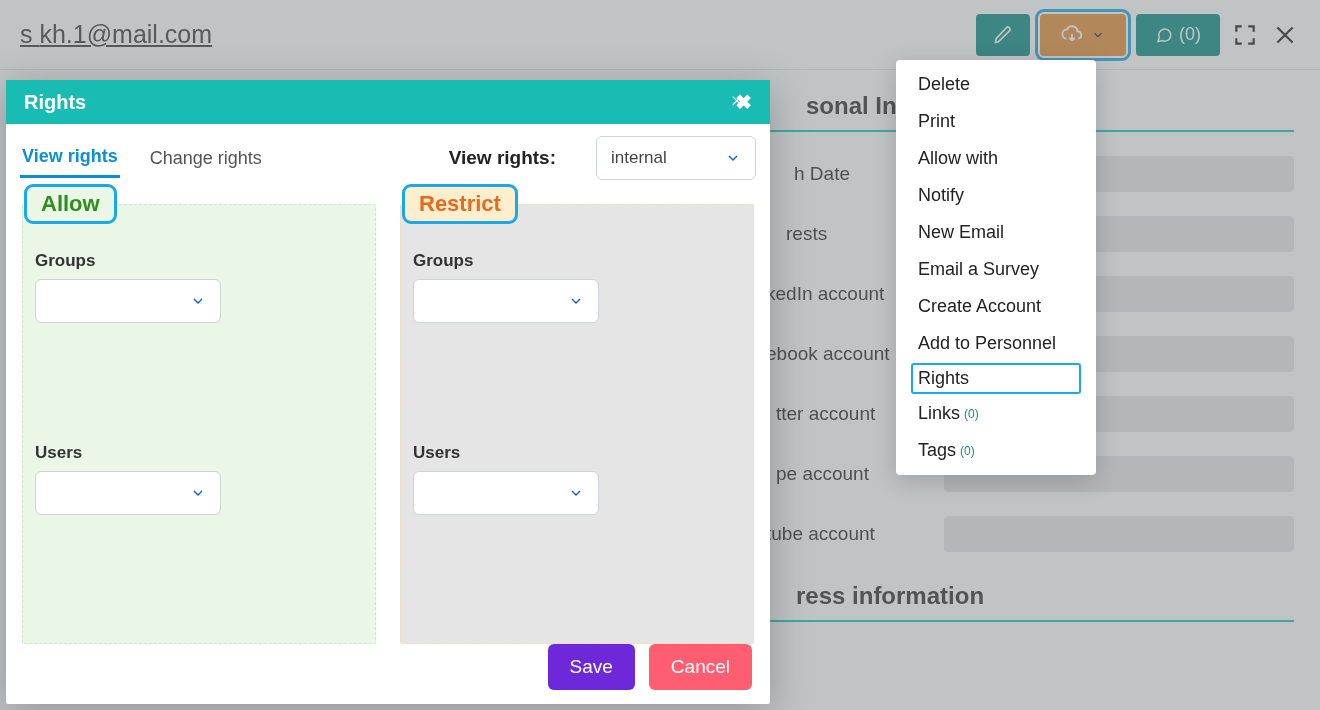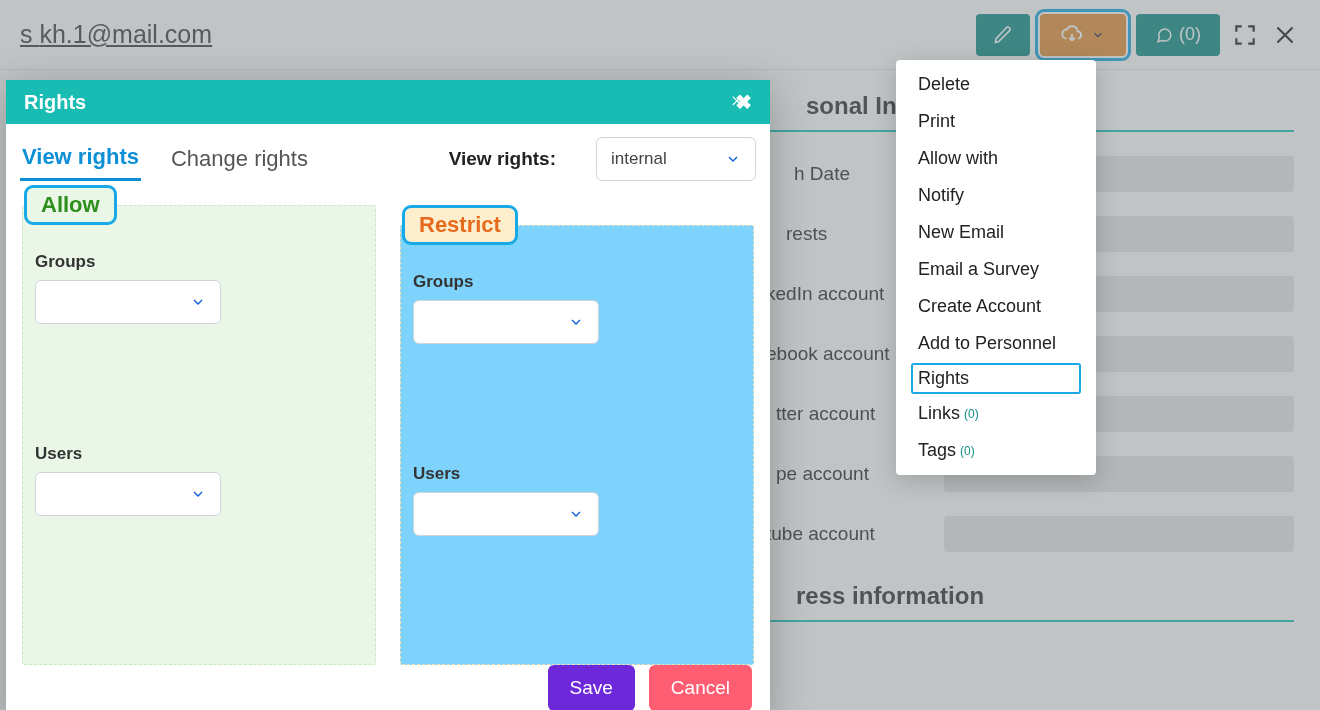--- a/index.html
+++ b/index.html
@@ -88,35 +88,35 @@
     box-shadow:0 8px 40px rgba(0,0,0,.25);
     border-radius:2px;
   }
   .modal .mhead {
     background:#18bcb3; color:#fff; height:44px;
     display:flex; align-items:center; justify-content:space-between;
     padding:0 18px; font-size:20px; font-weight:600;
   }
   .modal .mbody { padding: 4px 10px 14px; }
   .tabrow { display:flex; align-items:center; gap:28px; padding:8px 4px 0; }
-  .tab { font-size:22px; padding:8px 2px; cursor:pointer; color:#555;}
+  .tab { font-size:18px; padding:8px 2px; cursor:pointer; color:#555;}
   .tab.active { color:#0b8fd6; font-weight:600; border-bottom:3px solid #0b8fd6;}
   .scope { margin-left:auto; display:flex; align-items:center; gap:40px;}
   .scope-label { font-size:19px; font-weight:600; color:#222;}
   .scope-sel {
     width:160px; height:44px; border:1px solid #ced4da; border-radius:6px;
     display:flex; align-items:center; justify-content:space-between;
     padding:0 14px; font-size:17px; color:#444; background:#fff; cursor:pointer;
   }
   .chev { color:#0b5fd6; }
 
   .panels { display:flex; gap:24px; margin-top:24px; padding:0 6px;}
   .panel { flex:1; border:1px dashed #cfcfcf; border-radius:2px; padding:12px 12px 42px; position:relative;}
   .panel.allow { background:#eaf7e7; border-color:#cce7c5; }
-  .panel.restrict{ background:#7dd3fc; border-color:#f2dfb2;margin-top:20px; }
+  .panel.restrict{ background:#e5e5e5; border-color:#f2dfb2; }
   .ptitle {
     position:absolute; top:-18px; left:4px;
     font-size:22px; font-weight:700; padding:4px 14px;
     outline:3px solid #18a9e6; border-radius:6px; background:inherit;
   }
   .panel.allow .ptitle{ color:#2e8f1e; background:#eaf7e7;}
   .panel.restrict .ptitle{ color:#e86a1d; background:#fdeecd;}
   .plabel { font-size:17px; font-weight:600; color:#333; margin:34px 0 8px;}
   .panel.allow .plabel:first-of-type,
   .panel.restrict .plabel:first-of-type { margin-top:30px;}

